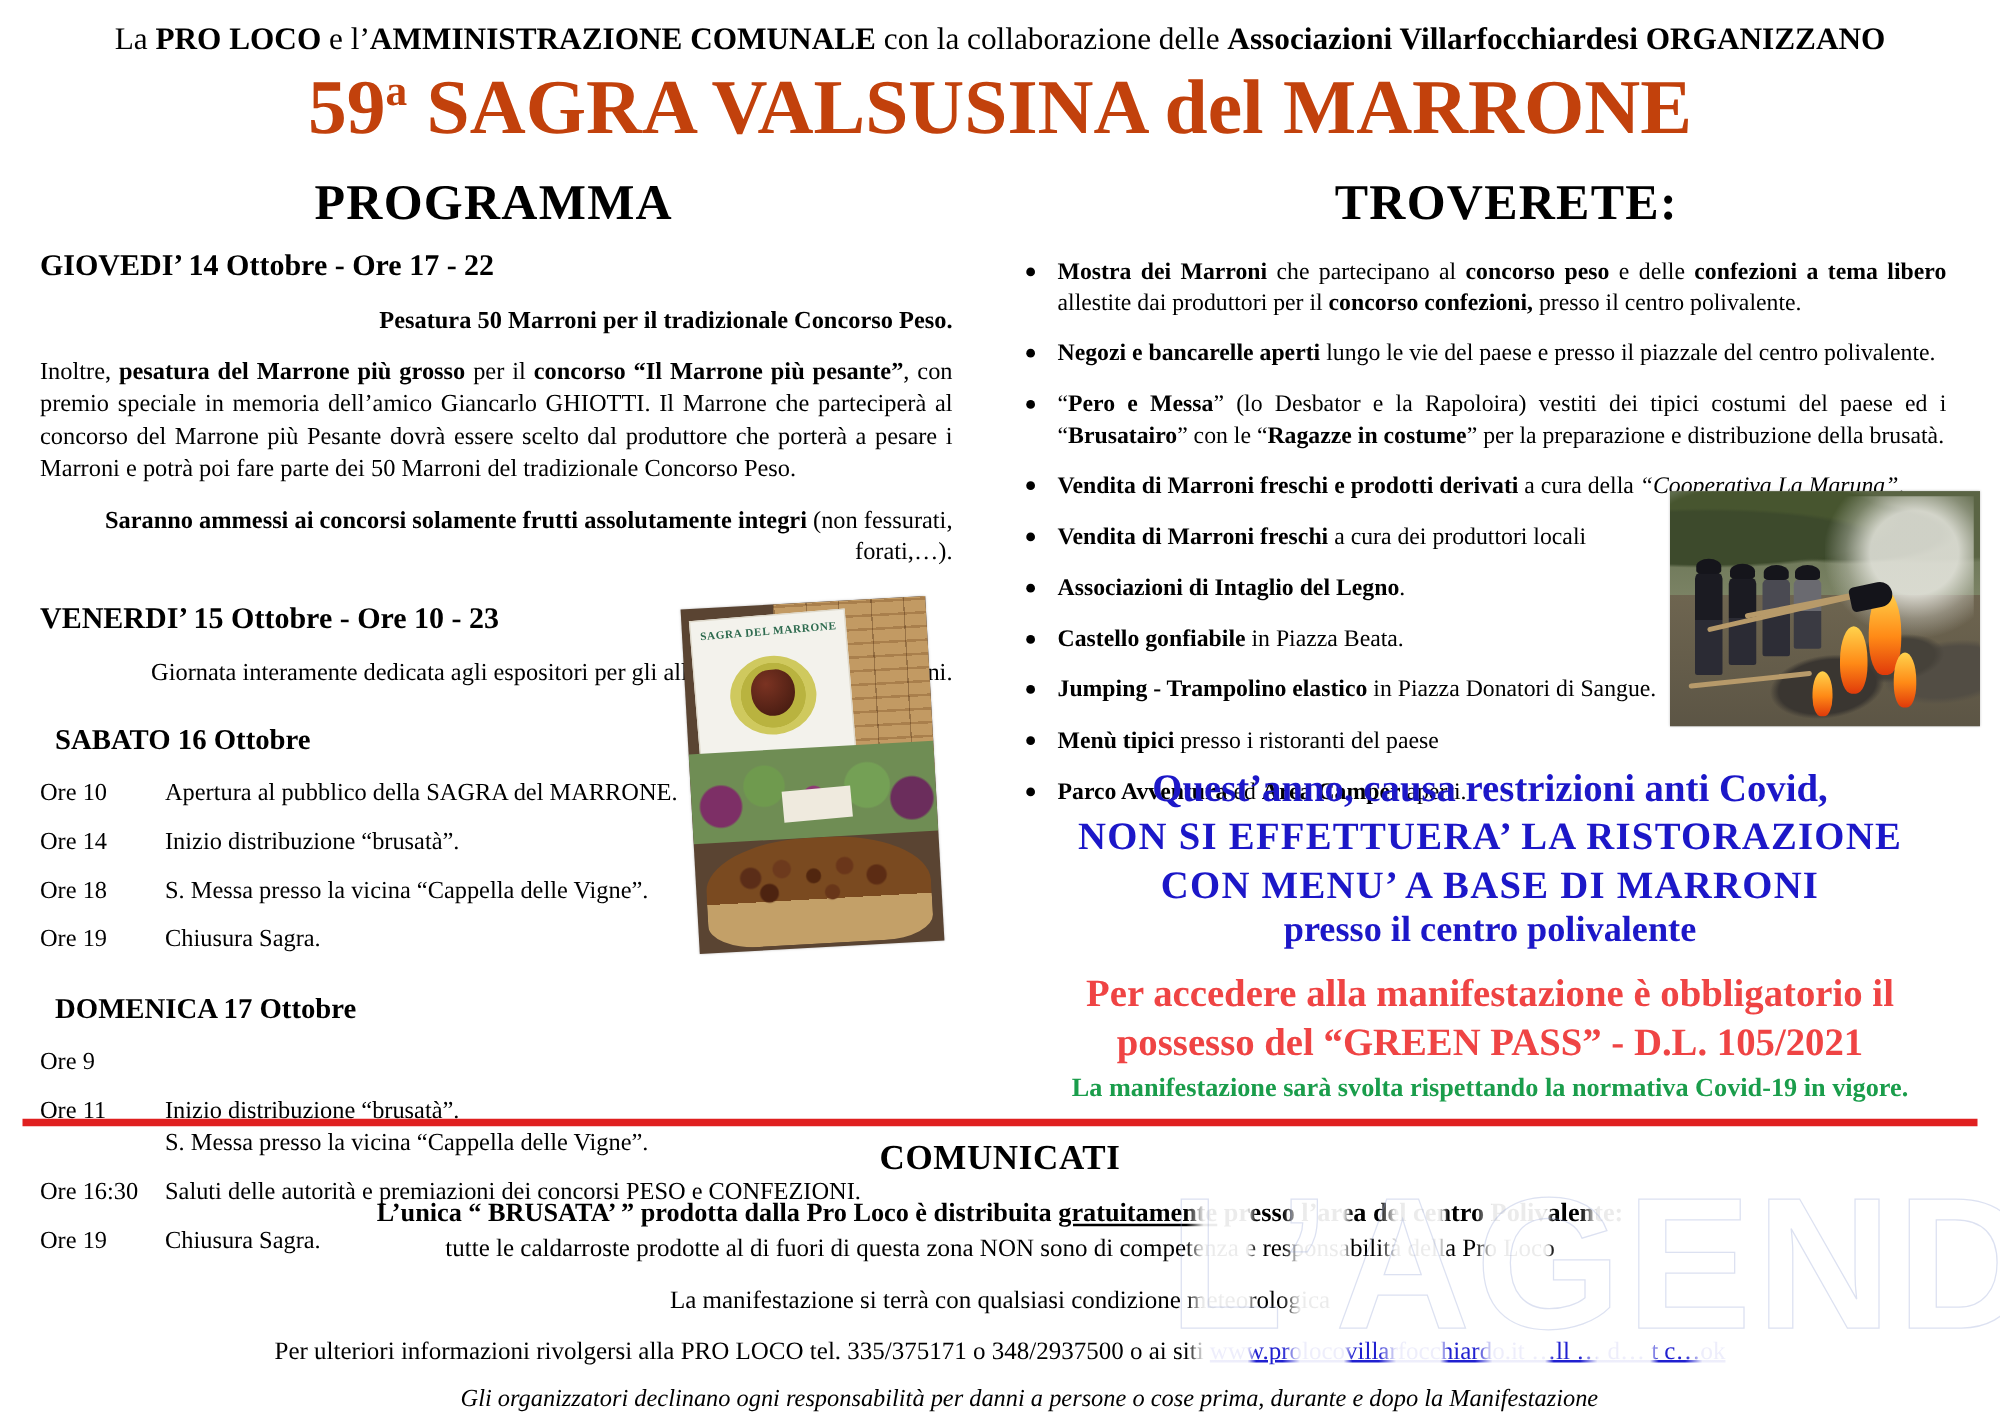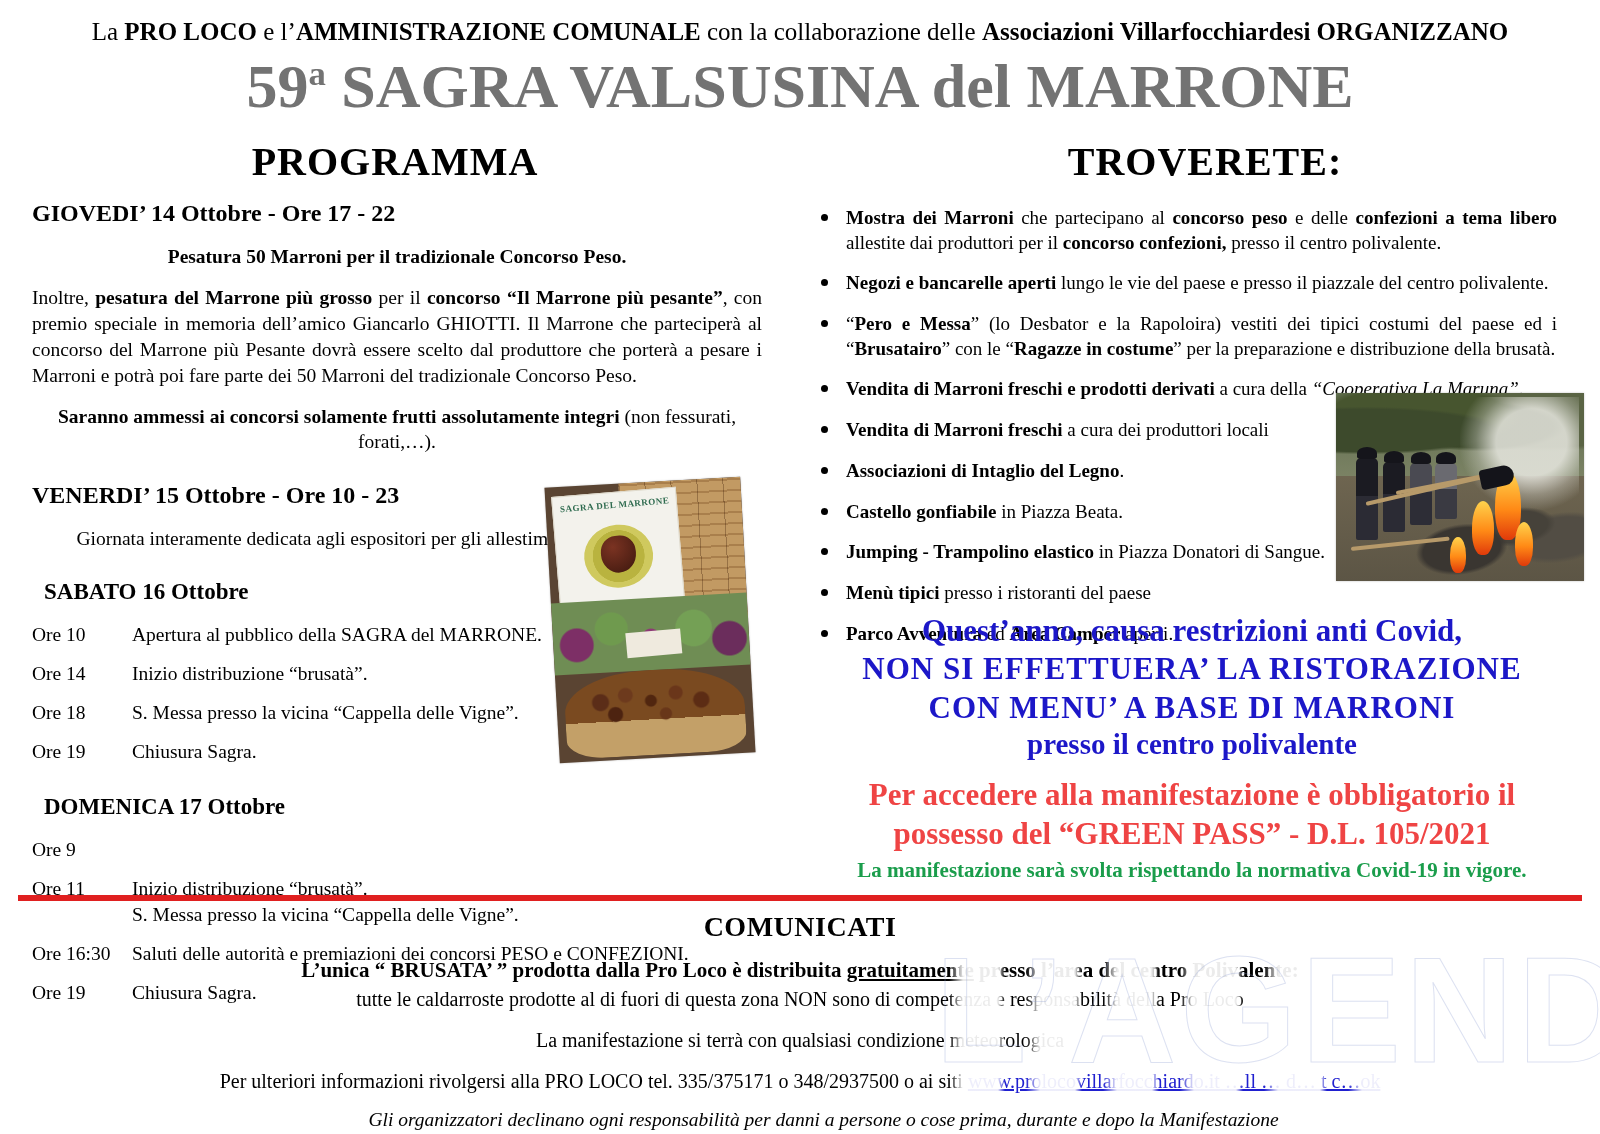--- a/index.html
+++ b/index.html
@@ -16,42 +16,42 @@
   
   .org-line{
     position:absolute;left:0;top:18px;width:1600px;
     text-align:center;font-size:25px;line-height:1.1;
     white-space:nowrap;
   }
   .org-line b{font-weight:bold;}
   .main-title{
     position:absolute;left:0;top:54px;width:1600px;
     text-align:center;
-    font-size:62px;font-weight:bold;color:#737373;
+    font-size:62px;font-weight:bold;color:#c2410c;
     letter-spacing:0px;line-height:1.05;
     white-space:nowrap;
   }
   .main-title sup{font-size:.56em;vertical-align:super;}
 
   
   .col-head{
     position:absolute;font-size:40px;font-weight:bold;
     letter-spacing:1px;
   }
   #programma-head{left:0;top:138px;width:790px;text-align:center;}
   #troverete-head{left:810px;top:138px;width:790px;text-align:center;}
 
   
   .left-col{
     position:absolute;left:32px;top:198px;width:730px;
     font-size:19.5px;line-height:1.33;
   }
   .day-head{font-size:24px;font-weight:bold;margin:0 0 14px 0;}
   .day-head.sm{font-size:23px;margin-left:12px;}
-  .para{margin:0 0 15px 0;text-align:center;}
+  .para{margin:0 0 15px 0;text-align:right;}
   .para.bold{font-weight:bold;}
   .para.just{text-align:justify;}
   .sp-lg{height:15px;}
   .sp-md{height:10px;}
 
   .sched{margin:0 0 0 0;}
   .sched-row{display:flex;margin-bottom:13px;}
   .sched-time{width:100px;flex:0 0 100px;font-size:19.5px;}
   .sched-desc{font-size:19.5px;}
   .sched-desc .sub{display:block;}

